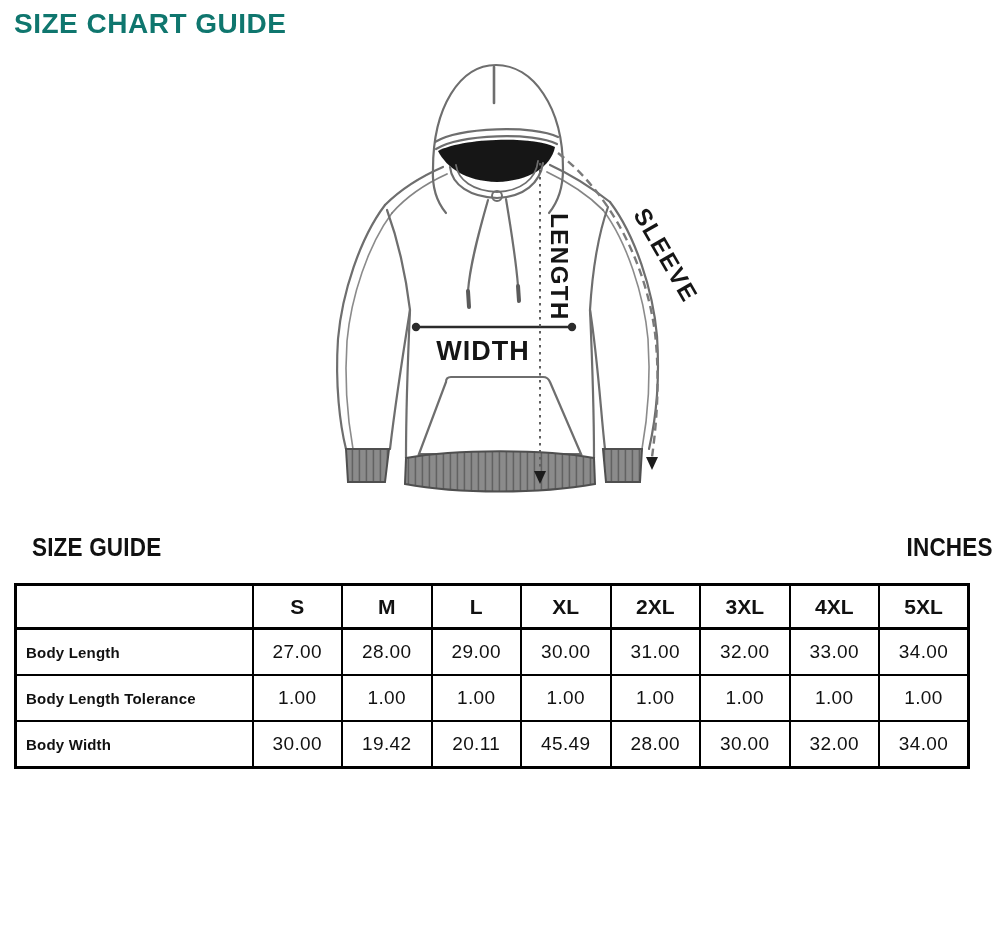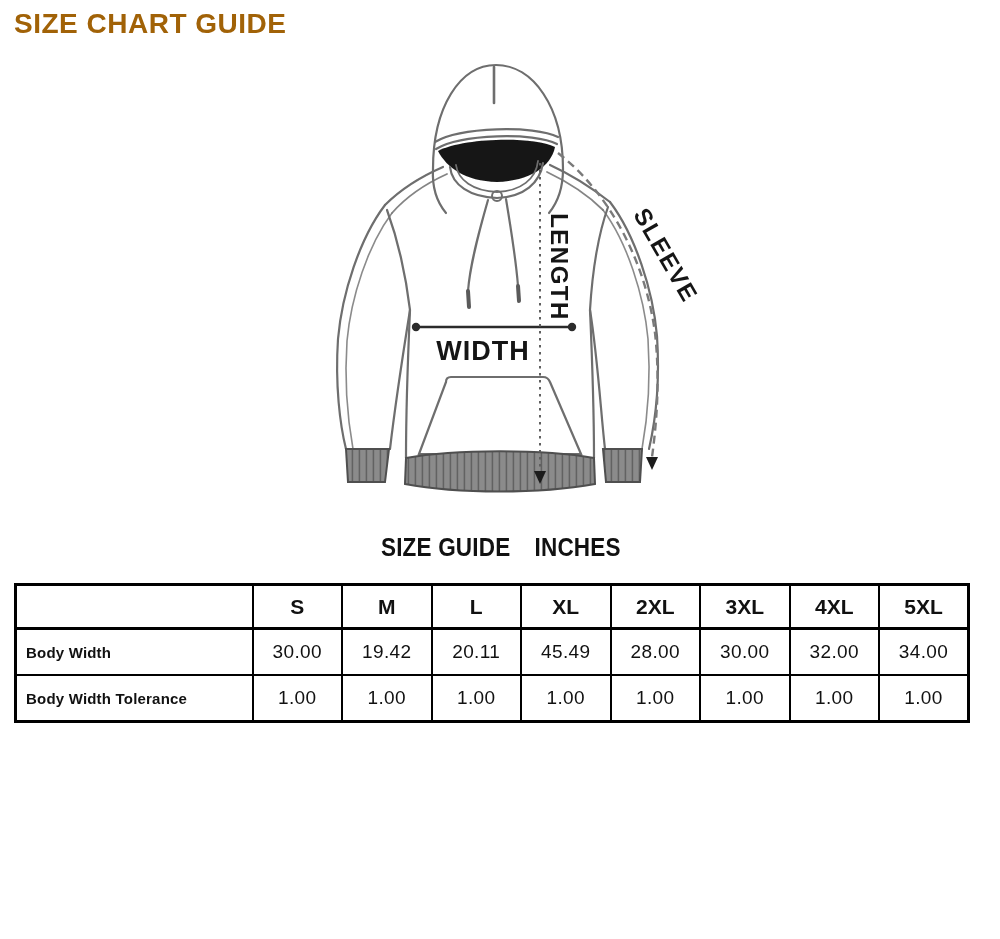--- a/index.html
+++ b/index.html
@@ -2,28 +2,28 @@
 <html><head>
 <meta charset="utf-8">
 <style>
   html,body { margin:0; padding:0; background:#ffffff; }
   .page {
     position:relative; width:1000px; height:939px; background:#ffffff;
     font-family:"Liberation Sans", sans-serif; color:#151515; overflow:hidden;
   }
   .title {
     position:absolute; left:14px; top:8px; margin:0;
-    font-size:28px; font-weight:700; letter-spacing:.5px; color:#a16207;
+    font-size:28px; font-weight:700; letter-spacing:.5px; color:#0f766e;
   }
   .diagram { position:absolute; left:300px; top:55px; width:400px; height:465px; }
   .diagram svg { width:100%; height:100%; display:block; }
 
   .guide-row {
-    position:absolute; left:20px; top:533px; width:961px;
-    display:flex; justify-content:center; align-items:baseline;
+    position:absolute; left:32px; top:533px; width:961px;
+    display:flex; justify-content:space-between; align-items:baseline;
   }
   .guide-row h2 { margin:0; font-size:25px; font-weight:700; color:#111; letter-spacing:.2px; }
   .h-left  { transform:scaleX(.9);  transform-origin:left center;  }
   .h-right { transform:scaleX(.9);  transform-origin:right center; }
 
   table.size-table {
     position:absolute; left:14px; top:583px; width:956px;
     border-collapse:collapse; table-layout:fixed; background:#fff;
     border:3px solid #000;
   }
@@ -143,36 +143,47 @@
         <th>L</th>
         <th>XL</th>
         <th>2XL</th>
         <th>3XL</th>
         <th>4XL</th>
         <th>5XL</th>
       </tr>
     </thead>
     <tbody>
       <tr>
+        <td class="rowlabel">Body Length</td>
+        <td>27.00</td>
+        <td>28.00</td>
+        <td>29.00</td>
+        <td>30.00</td>
+        <td>31.00</td>
+        <td>32.00</td>
+        <td>33.00</td>
+        <td>34.00</td>
+      </tr>
+      <tr>
+        <td class="rowlabel">Body Length Tolerance</td>
+        <td>1.00</td>
+        <td>1.00</td>
+        <td>1.00</td>
+        <td>1.00</td>
+        <td>1.00</td>
+        <td>1.00</td>
+        <td>1.00</td>
+        <td>1.00</td>
+      </tr>
+      <tr>
         <td class="rowlabel">Body Width</td>
         <td>30.00</td>
         <td>19.42</td>
         <td>20.11</td>
         <td>45.49</td>
         <td>28.00</td>
         <td>30.00</td>
         <td>32.00</td>
         <td>34.00</td>
       </tr>
-      <tr>
-        <td class="rowlabel">Body Width Tolerance</td>
-        <td>1.00</td>
-        <td>1.00</td>
-        <td>1.00</td>
-        <td>1.00</td>
-        <td>1.00</td>
-        <td>1.00</td>
-        <td>1.00</td>
-        <td>1.00</td>
-      </tr>
     </tbody>
   </table>
 </div>
 
 </body></html>

